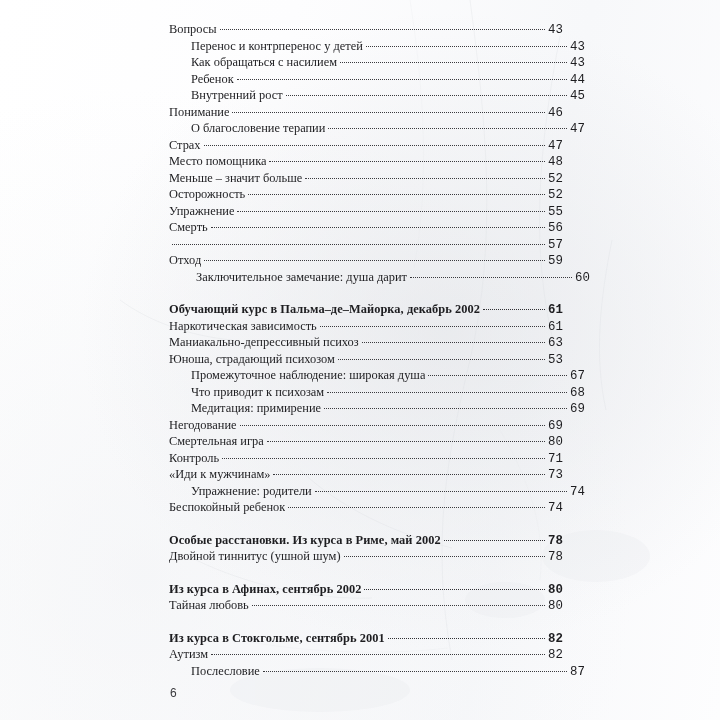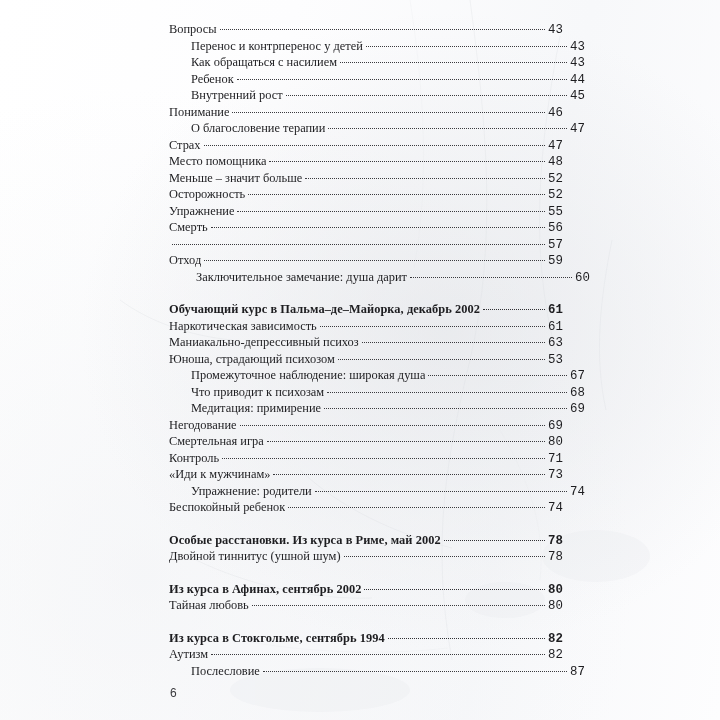--- a/index.html
+++ b/index.html
@@ -298,21 +298,21 @@
         <span class="title">Из курса в Афинах, сентябрь 2002</span>
         <span class="leader"></span>
         <span class="page">80</span>
       </div>
       <div class="toc-entry lvl-0">
         <span class="title">Тайная любовь</span>
         <span class="leader"></span>
         <span class="page">80</span>
       </div>
       <div class="toc-entry lvl-0 head gap-before">
-        <span class="title">Из курса в Стокгольме, сентябрь 1994</span>
+        <span class="title">Из курса в Стокгольме, сентябрь 2001</span>
         <span class="leader"></span>
         <span class="page">82</span>
       </div>
       <div class="toc-entry lvl-0">
         <span class="title">Аутизм</span>
         <span class="leader"></span>
         <span class="page">82</span>
       </div>
       <div class="toc-entry lvl-1">
         <span class="title">Послесловие</span>

